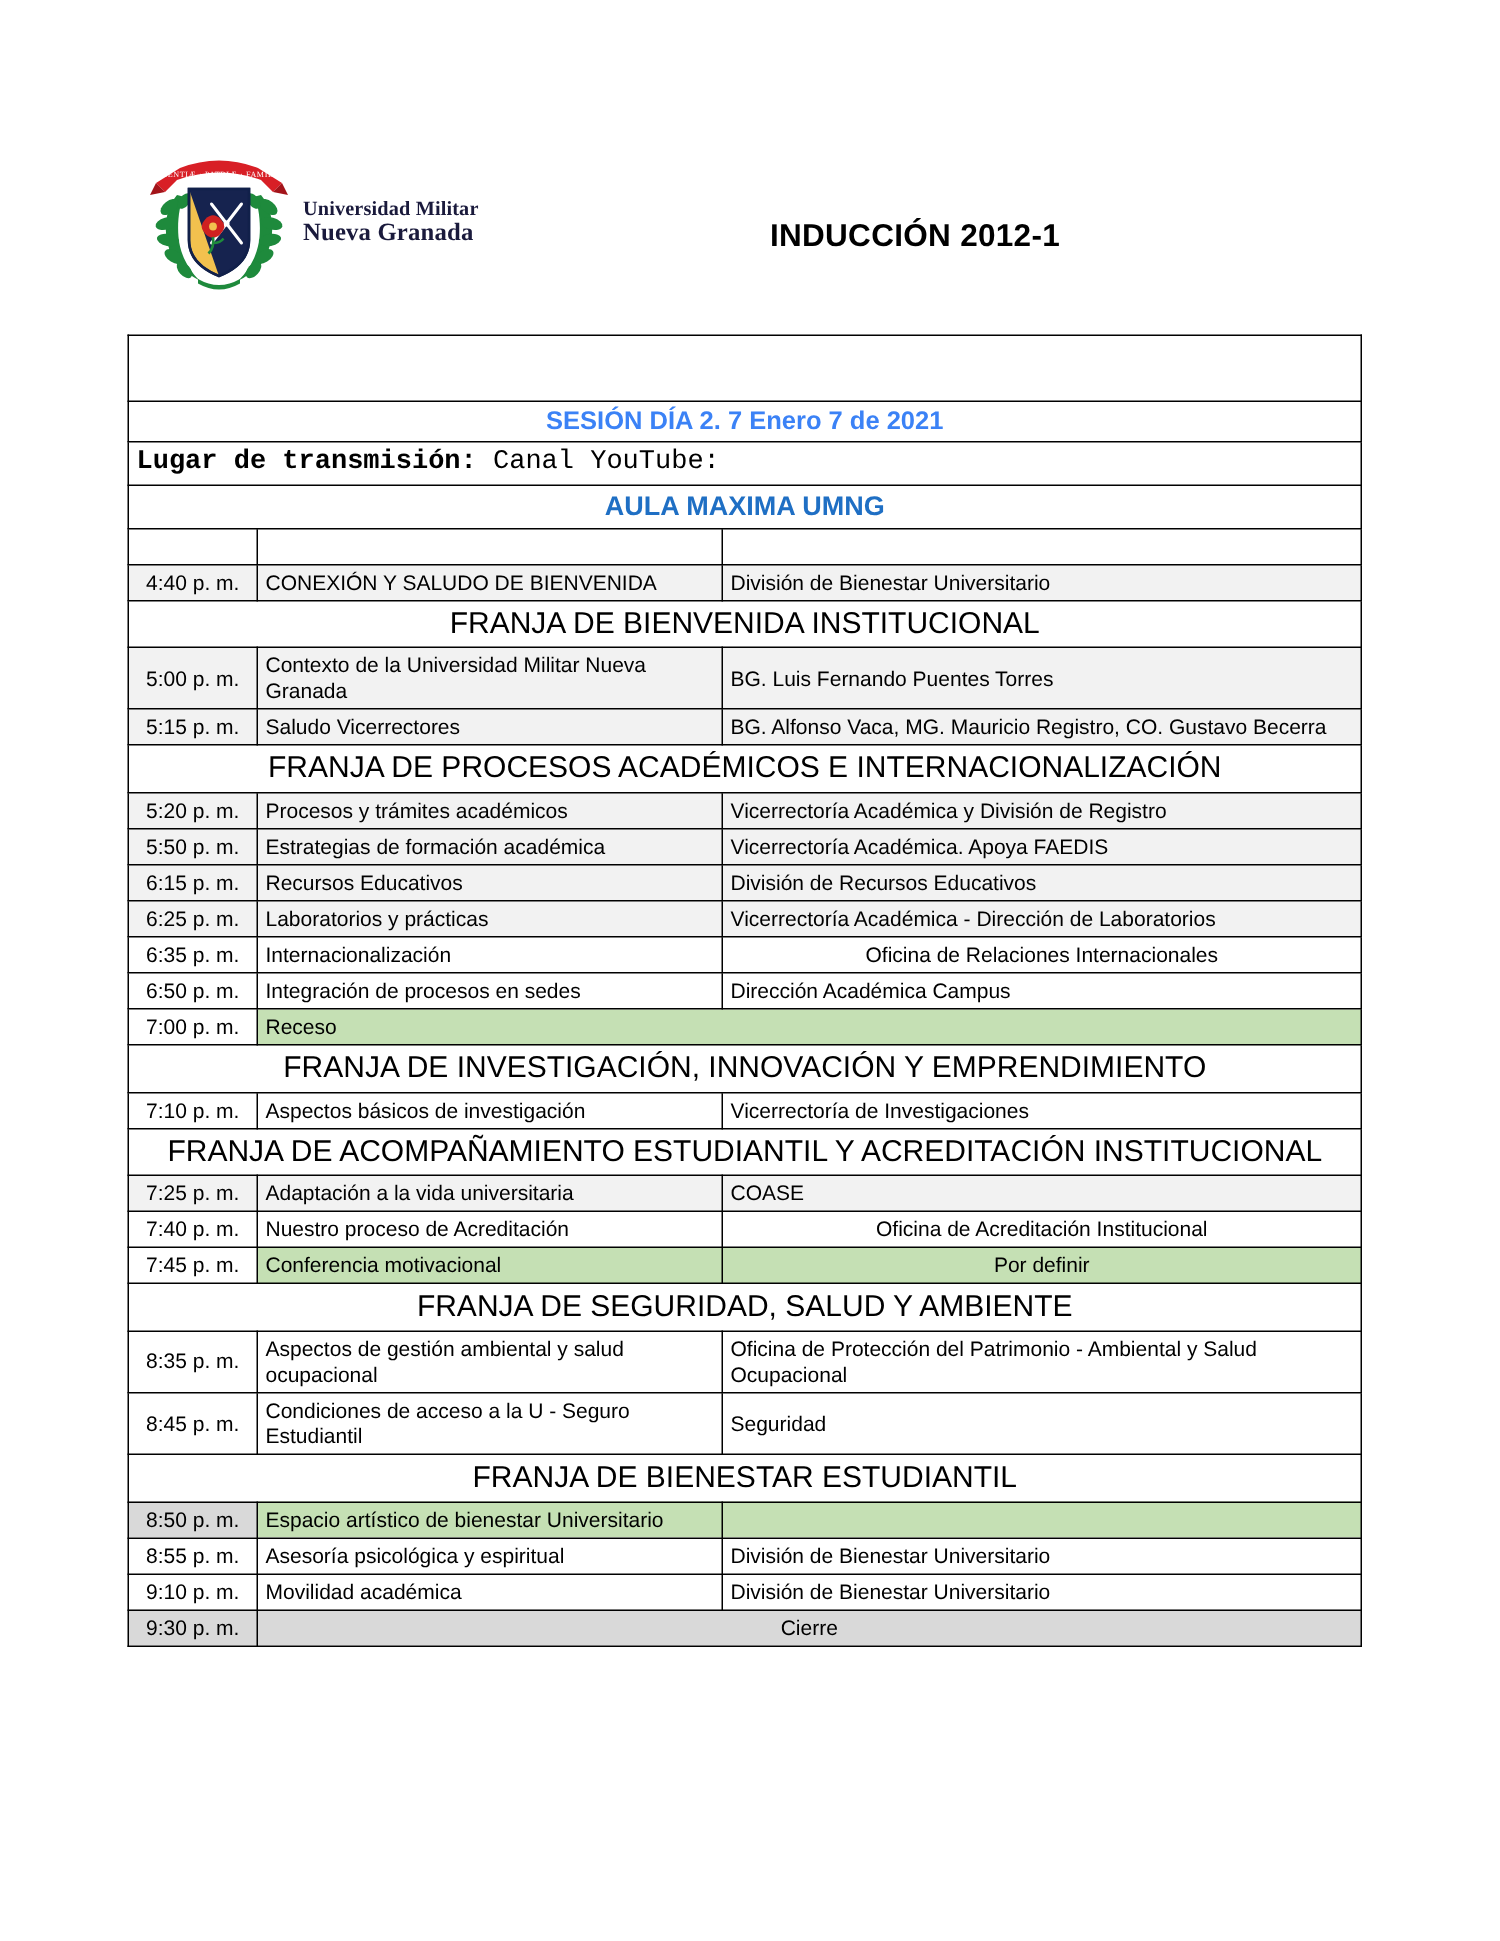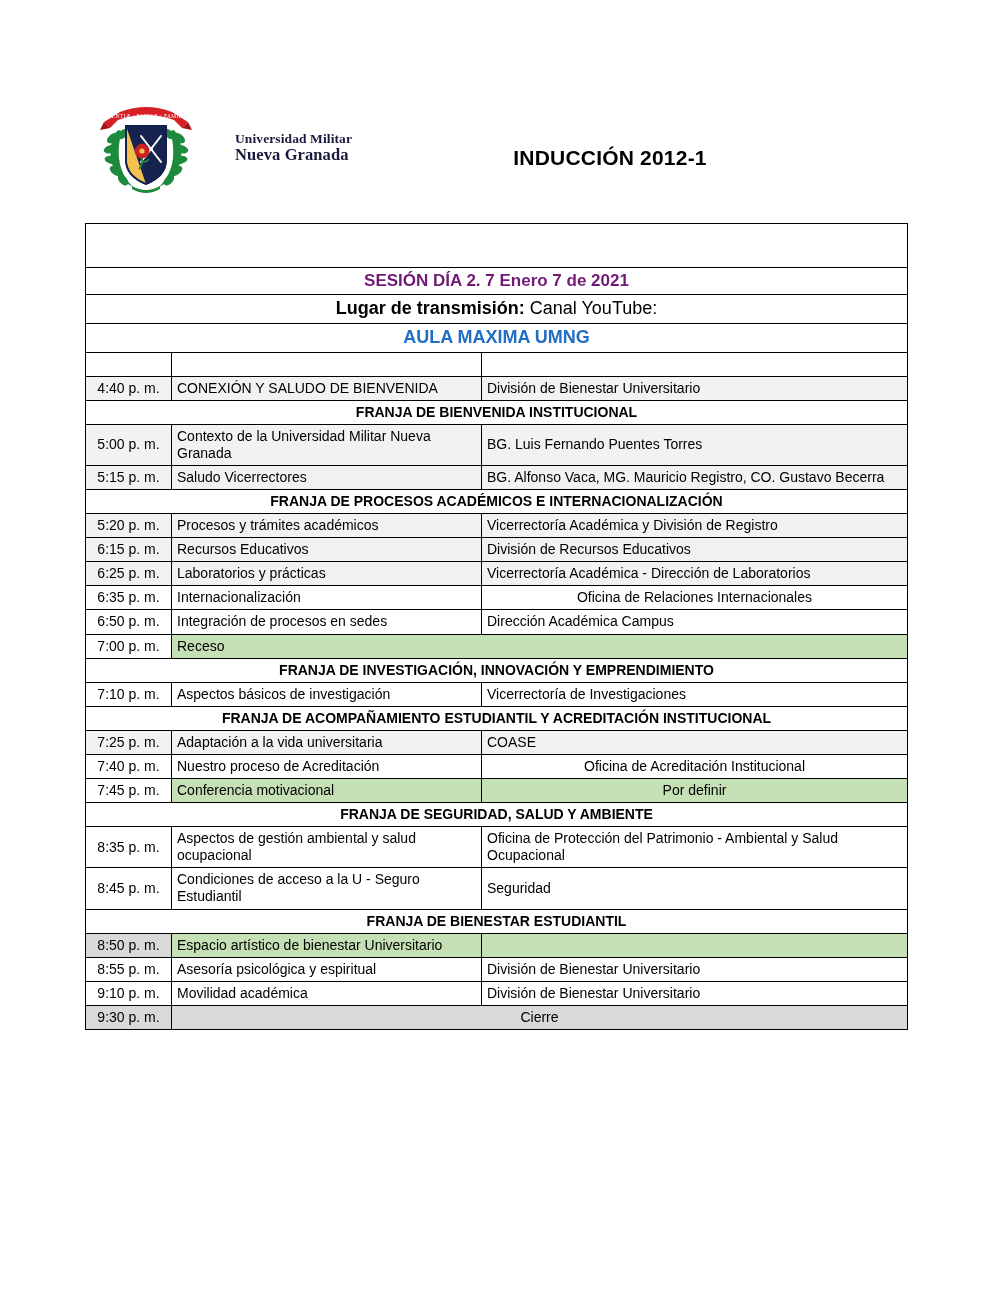--- a/index.html
+++ b/index.html
@@ -47,21 +47,20 @@
   }
   .logo-wordmark {
     position: absolute;
     left: 106px;
     top: 32px;
     width: 130px;
     line-height: 1.06;
     color: #1a1a3c;
     font-family: "Liberation Serif", serif;
     font-weight: bold;
-    margin-left: 33px;
   }
   .logo-wordmark .l1 { font-size: 13.5px; letter-spacing: 0.1px; }
   .logo-wordmark .l2 { font-size: 16.5px; letter-spacing: 0.1px; }
 
   .doc-title {
     position: absolute;
     left: 330px;
     top: 46px;
     width: 560px;
     text-align: center;
@@ -100,31 +99,32 @@
     background: #222a35;
     color: #ffffff;
     font-size: 30px;
     font-weight: bold;
     text-align: center;
     padding: 7px 4px 9px;
     letter-spacing: 0.2px;
   }
   .banner-session td {
     background: #e2efda;
-    color: #701a75;
+    color: #3b82f6;
     font-size: 17px;
     font-weight: bold;
     text-align: center;
     padding: 3px 4px 4px;
   }
   .banner-place td {
     background: #e2efda;
-    text-align: center;
+    text-align: left;
     font-size: 18px;
     padding: 6px 4px 4px;
+    font-family: Liberation Mono, monospace;
   }
   .banner-place .lbl { font-weight: bold; }
   .banner-link td {
     background: #e2efda;
     text-align: center;
     padding: 2px 4px 8px;
     border-top: none;
   }
   .banner-place td { border-bottom: none; }
   .yt-link {
@@ -142,22 +142,22 @@
     font-weight: bold;
     text-align: center;
     letter-spacing: 0.3px;
     padding: 13px 4px;
   }
 
   
   .franja td {
     background: #ffc000;
     color: #000000;
-    font-size: 14px;
-    font-weight: bold;
+    font-size: 20px;
+    font-weight: normal;
     text-align: center;
     padding: 3px 4px 4px;
   }
 
   
   .r .hora {
     text-align: center;
     white-space: nowrap;
     font-size: 14px;
     margin-top: 28px;
@@ -295,20 +295,25 @@
           </tr>
           <tr class="franja">
             <td colspan="3">FRANJA DE PROCESOS ACADÉMICOS E INTERNACIONALIZACIÓN</td>
           </tr>
           <tr class="r">
             <td class="hora g-gray">5:20 p. m.</td>
             <td class="tema g-gray">Procesos y trámites académicos</td>
             <td class="resp g-gray">Vicerrectoría Académica y División de Registro</td>
           </tr>
           <tr class="r">
+            <td class="hora g-gray">5:50 p. m.</td>
+            <td class="tema g-gray">Estrategias de formación académica</td>
+            <td class="resp g-gray">Vicerrectoría Académica. Apoya FAEDIS</td>
+          </tr>
+          <tr class="r">
             <td class="hora g-gray">6:15 p. m.</td>
             <td class="tema g-gray">Recursos Educativos</td>
             <td class="resp g-gray">División de Recursos Educativos</td>
           </tr>
           <tr class="r">
             <td class="hora g-gray">6:25 p. m.</td>
             <td class="tema g-gray">Laboratorios y prácticas</td>
             <td class="resp g-gray">Vicerrectoría Académica - Dirección de Laboratorios</td>
           </tr>
           <tr class="r">

